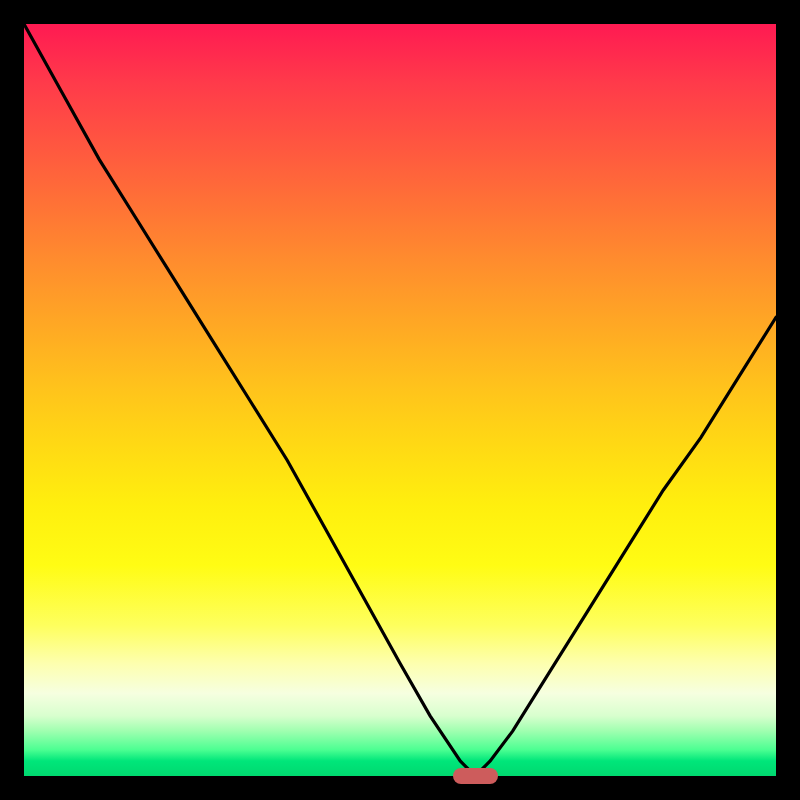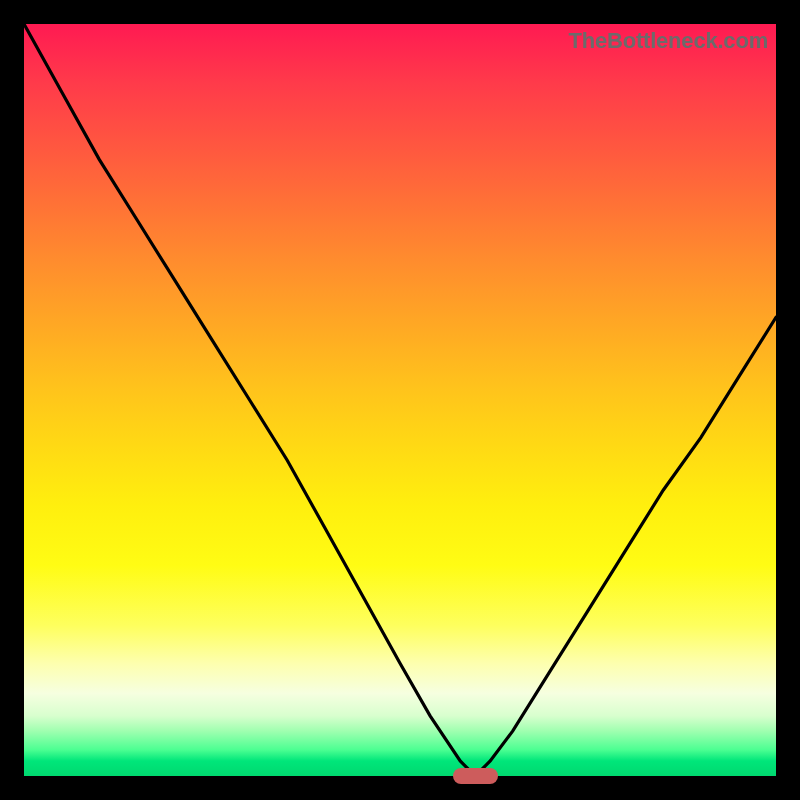--- a/index.html
+++ b/index.html
@@ -68,21 +68,20 @@
     border-radius: 8px;
   }
 </style>
 </head>
 <body>
 
 <div class="container">
 
   <div class="plot-area">
 
-    <span class="watermark">TheBottleneck.com</span>
 
     <svg class="curve-svg" viewBox="0 0 752 752" preserveAspectRatio="none">
       <path fill="none" stroke="#000" stroke-width="3.2" stroke-linecap="round" d="M0.0 0.0 L37.6 67.7 L75.2 135.4 L112.8 195.5 L150.4 255.7 L188.0 315.8 L225.6 376.0 L263.2 436.2 L300.8 503.8 L338.4 571.5 L376.0 639.2 L406.1 691.8 L436.2 737.0 L451.2 752.0 L466.2 737.0 L488.8 706.9 L526.4 646.7 L564.0 586.6 L601.6 526.4 L639.2 466.2 L676.8 413.6 L714.4 353.4 L752.0 293.3 " id="curve-path"></path>
     </svg>
 
     <div class="marker" id="marker" style="left: 428.64px; width: 45.12px; bottom: -8px;"></div>
 
   </div>
 </div>
 

